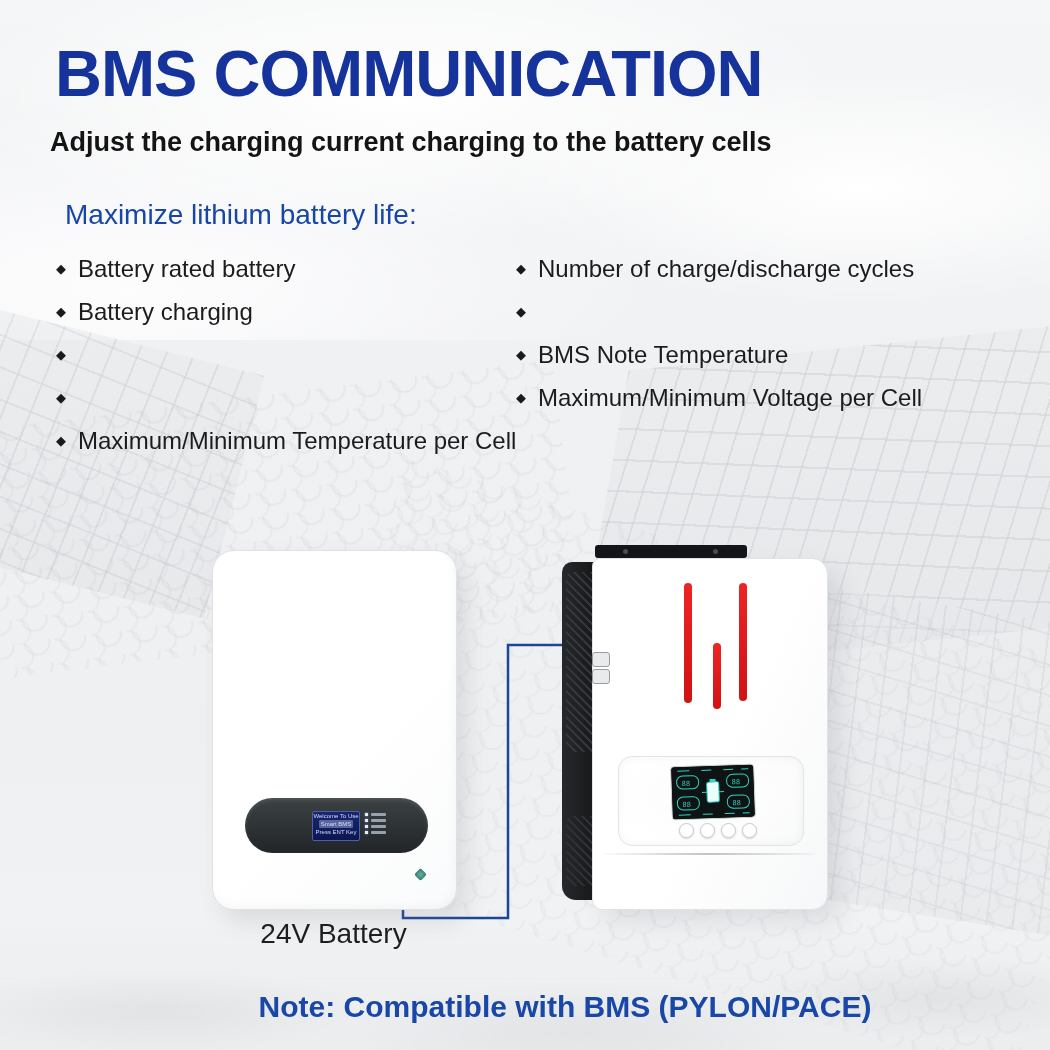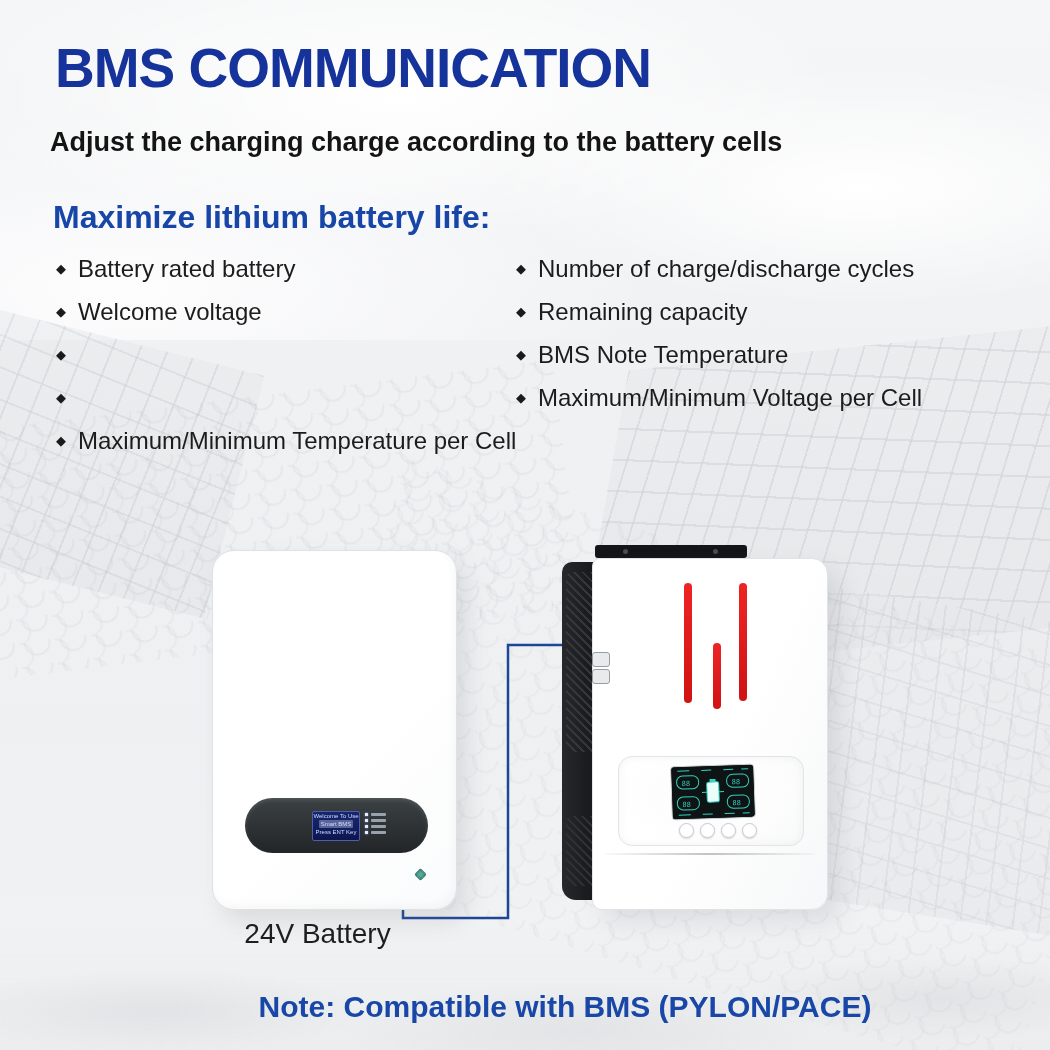--- a/index.html
+++ b/index.html
@@ -27,23 +27,23 @@
       radial-gradient(circle 15px at 0px 14px,transparent 11px,rgba(178,182,187,.45) 12px,transparent 14px);
       background-size:36px 24px;}
   .bg-tiles-mid{left:-30px;top:395px;width:600px;height:250px;transform:rotate(-7deg);opacity:.38;}
   .bg-tiles-low{left:330px;top:560px;width:760px;height:420px;transform:rotate(17deg);opacity:.3;}
   .bg-bottom{left:0;bottom:0;width:1050px;height:130px;opacity:.6;background:
       radial-gradient(ellipse 300px 60px at 15% 70%,rgba(190,194,199,.45),transparent 70%),
       radial-gradient(ellipse 340px 70px at 55% 85%,rgba(190,194,199,.4),transparent 70%),
       radial-gradient(ellipse 280px 60px at 90% 60%,rgba(190,194,199,.45),transparent 70%),
       linear-gradient(180deg,transparent,rgba(205,208,212,.3));}
   
-  .title{position:absolute;left:55px;top:36px;font-size:55px;font-weight:800;letter-spacing:-1px;color:#15339b;}
+  .title{position:absolute;left:55px;top:36px;font-size:65px;font-weight:800;letter-spacing:-1px;color:#15339b;}
   .subtitle{position:absolute;left:50px;top:127px;font-size:27px;font-weight:700;color:#141414;}
-  .section-heading{position:absolute;left:53px;top:199px;font-size:32px;font-weight:700;color:#1746a8;}
+  .section-heading{position:absolute;left:65px;top:199px;font-size:28px;font-weight:400;color:#1746a8;}
   
   .bullets{position:absolute;margin:0;padding:0;list-style:none;}
   .bullets li{height:43px;display:flex;align-items:center;gap:12px;font-size:24px;color:#1c1c1c;}
   .bullets .dm{font-size:13px;color:#1a1a1a;line-height:1;}
   .bullets-left{left:56px;top:247px;}
   .bullets-right{left:516px;top:247px;}
   
   .battery{position:absolute;left:212px;top:550px;width:243px;height:358px;
     background:linear-gradient(135deg,#ffffff 55%,#fafbfc);
     border:1px solid #dfe1e4;border-radius:22px;
@@ -90,69 +90,68 @@
       radial-gradient(circle 1px at 2px 2px,#d7d9dc 55%,transparent 60%);
     background-size:auto,7px 7px;box-shadow:inset 0 0 10px rgba(0,0,0,.05);}
   .inv-lcd{position:absolute;left:52px;top:8px;transform:rotate(-2deg);
     border:1px solid #cfd3d6;border-radius:4px;background:#0e1314;}
   .inv-buttons{position:absolute;left:60px;top:66px;display:flex;gap:6px;}
   .inv-btn{width:13px;height:13px;border-radius:50%;background:#ffffff;border:1px solid #c7cbcf;box-shadow:0 1px 2px rgba(0,0,0,.15);}
   .inv-sep{position:absolute;left:12px;top:294px;width:210px;height:2px;
     background:linear-gradient(90deg,rgba(150,155,160,.05),rgba(140,145,152,.55),rgba(150,155,160,.05));}
   
   .dev-label{position:absolute;font-size:28px;color:#1e1e1e;text-align:center;}
-  .battery-label{left:196px;top:918px;width:243px;}
+  .battery-label{left:212px;top:918px;width:243px;}
   .inverter-label{left:582px;top:913px;width:210px;}
   .note{position:absolute;left:0;top:990px;width:1050px;text-align:center;font-size:30px;font-weight:700;color:#1847a8;margin-left:40px;}
 </style>
 </head>
 <body>
 
 <div class="canvas">
 
   <div class="bg bg-clouds"></div>
   <div class="bg solar bg-panel-l"></div>
   <div class="bg solar bg-panel-r"></div>
   <div class="bg solar bg-panel-r2"></div>
   <div class="bg tiles bg-tiles-mid"></div>
   <div class="bg tiles bg-tiles-low"></div>
   <div class="bg bg-bottom"></div>
 
   <div class="title">BMS COMMUNICATION</div>
-  <div class="subtitle">Adjust the charging charge according to the battery cells</div>
+  <div class="subtitle">Adjust the charging current charging to the battery cells</div>
   <div class="section-heading">Maximize lithium battery life:</div>
 
   <ul class="bullets bullets-left">
     <li>
         <span class="dm">◆</span>
         <span>Battery rated battery</span>
       </li>
     <li>
         <span class="dm">◆</span>
-        <span>Welcome voltage</span>
+        <span>Battery charging</span>
       </li>
     <li>
         <span class="dm">◆</span>
       </li>
     <li>
         <span class="dm">◆</span>
       </li>
     <li>
         <span class="dm">◆</span>
         <span>Maximum/Minimum Temperature per Cell</span>
       </li>
   </ul>
   <ul class="bullets bullets-right">
     <li>
         <span class="dm">◆</span>
         <span>Number of charge/discharge cycles</span>
       </li>
     <li>
         <span class="dm">◆</span>
-        <span>Remaining capacity</span>
       </li>
     <li>
         <span class="dm">◆</span>
         <span>BMS Note Temperature</span>
       </li>
     <li>
         <span class="dm">◆</span>
         <span>Maximum/Minimum Voltage per Cell</span>
       </li>
   </ul>

